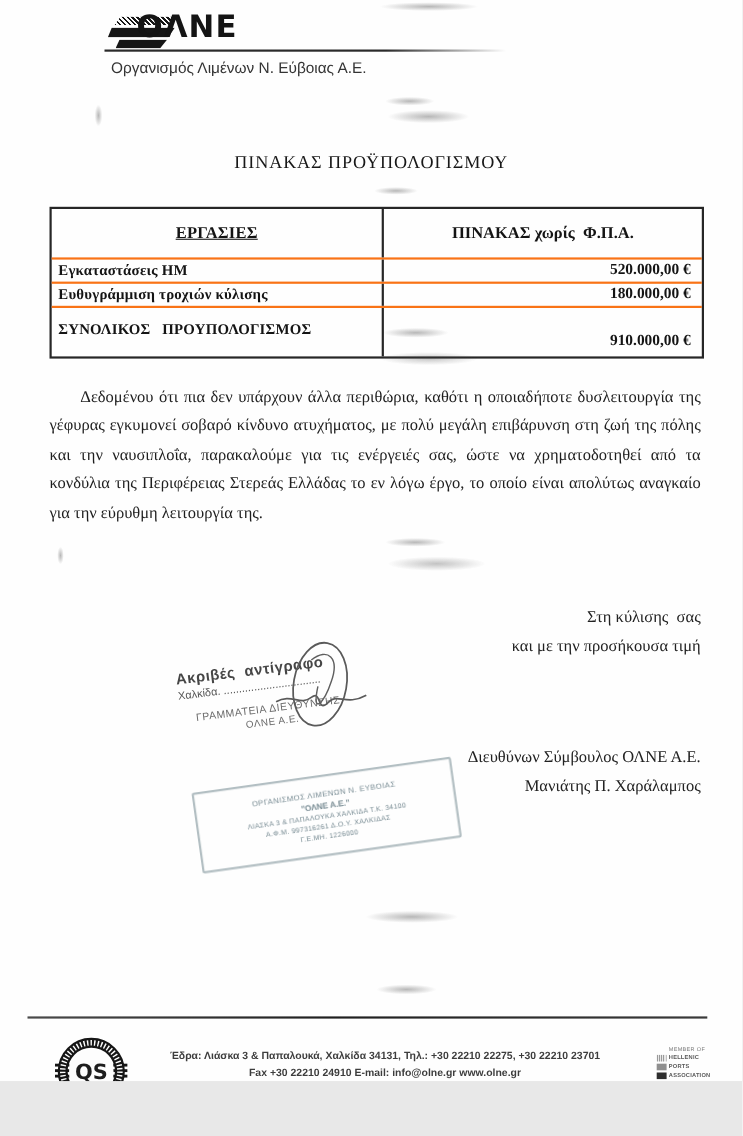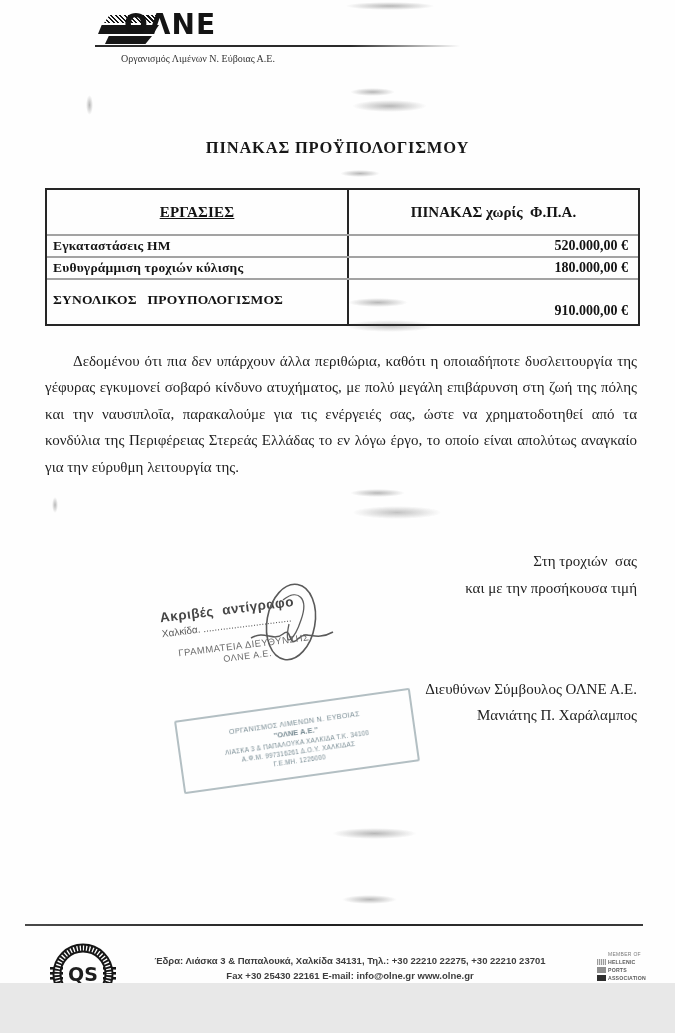--- a/index.html
+++ b/index.html
@@ -13,32 +13,32 @@
         background:repeating-linear-gradient(45deg,#171717 0 1.6px,#fafafa 1.6px 3.2px);
         clip-path:polygon(10% 0,100% 0,88% 100%,0 100%);}
   .bar2{left:0;top:10px;width:61px;height:9px;background:#161616;
         clip-path:polygon(6% 0,100% 0,90% 100%,0 100%);}
   .bar3{left:7px;top:21px;width:47px;height:8px;background:#161616;
         clip-path:polygon(8% 0,100% 0,86% 100%,0 100%);}
   .logo-text{position:absolute;left:124px;top:8px;font-family:"DejaVu Sans",sans-serif;
         font-weight:900;font-size:28px;letter-spacing:1px;color:#141414;}
   .logo-rule{position:absolute;left:95px;top:45px;width:365px;height:2px;
         background:linear-gradient(to right,#2a2a2a 70%,rgba(42,42,42,0));}
-  .logo-sub{position:absolute;left:101px;top:53px;font-family:Liberation Serif, serif;
-        font-size:10px;color:#343434;margin-left:20px;}
+  .logo-sub{position:absolute;left:101px;top:53px;font-family:Liberation Sans, sans-serif;
+        font-size:14px;color:#343434;}
 
   
   .doc-title{position:absolute;left:0;top:138px;width:100%;text-align:center;
-        font-weight:bold;font-size:16.5px;letter-spacing:.8px;color:#181818;}
+        font-weight:normal;font-size:16.5px;letter-spacing:.8px;color:#181818;}
 
   
   .budget-table{position:absolute;left:45px;top:188px;width:591px;border:2px solid #262626;
         font-weight:bold;color:#141414;}
   .t-row{display:flex;align-items:center;}
-  .t-row + .t-row{border-top:2px solid #a3a3a3;}
+  .t-row + .t-row{border-top:2px solid #f97316;}
   .t-c1{width:300px;box-sizing:border-box;padding-left:6px;font-size:13.5px;letter-spacing:.2px;}
   .t-c2{flex:1;box-sizing:border-box;border-left:2px solid #262626;align-self:stretch;
         display:flex;align-items:center;justify-content:flex-end;padding-right:10px;font-size:14px;}
   .t-head{height:44px;}
   .t-head .t-c1,.t-head .t-c2{justify-content:center;text-align:center;font-size:15px;padding:0;}
   .t-head .t-c1{display:flex;align-items:center;text-decoration:underline;}
   .t-data{height:20px;}
   .t-total{height:44px;}
   .t-total .t-c1,.t-total .t-c2{display:flex;align-items:flex-end;padding-bottom:5px;}
   .pre{white-space:pre-wrap;}
@@ -122,21 +122,21 @@
     </div>
     <div class="t-row t-total">
       <div class="t-c1 pre">ΣΥΝΟΛΙΚΟΣ   ΠΡΟΥΠΟΛΟΓΙΣΜΟΣ</div>
       <div class="t-c2">910.000,00 €</div>
     </div>
   </div>
 
   <div class="body-par">Δεδομένου ότι πια δεν υπάρχουν άλλα περιθώρια, καθότι η οποιαδήποτε δυσλειτουργία της γέφυρας εγκυμονεί σοβαρό κίνδυνο ατυχήματος, με πολύ μεγάλη επιβάρυνση στη ζωή της πόλης και την ναυσιπλοΐα, παρακαλούμε για τις ενέργειές σας, ώστε να  χρηματοδοτηθεί  από τα κονδύλια της Περιφέρειας Στερεάς Ελλάδας το εν λόγω έργο, το οποίο είναι απολύτως αναγκαίο για την εύρυθμη λειτουργία της.</div>
 
   <div class="closing">
-    <div class="pre">Στη τροχιών  σας</div>
+    <div class="pre">Στη κύλισης  σας</div>
     <div>και με την προσήκουσα τιμή</div>
   </div>
 
   <div class="copy-stamp">
     <div class="cs-line1 pre">Ακριβές  αντίγραφο</div>
     <div class="cs-line2">Χαλκίδα. ................................</div>
     <div class="cs-line3">ΓΡΑΜΜΑΤΕΙΑ ΔΙΕΥΘΥΝΣΗΣ</div>
     <div class="cs-line4">ΟΛΝΕ Α.Ε.</div>
   </div>
   <svg class="signature-svg" width="95" height="92" viewBox="0 0 95 92">
@@ -183,21 +183,21 @@
       <rect x="53" y="36" width="13" height="2.6"></rect>
     </g>
     <circle cx="33" cy="33" r="26" fill="none" stroke="#161616" stroke-width="9"></circle>
     <circle cx="33" cy="33" r="26" fill="none" stroke="#fdfdfd" stroke-width="5" stroke-dasharray="1.3 1.9"></circle>
     <circle cx="33" cy="33" r="20" fill="#fdfdfd"></circle>
     <text x="33" y="40" text-anchor="middle" style="font-family:'DejaVu Sans',sans-serif;font-weight:900;font-size:19px;fill:#1d1d1d;">QS</text>
   </svg>
 
   <div class="footer-addr">
     <div>Έδρα: Λιάσκα 3 &amp; Παπαλουκά, Χαλκίδα  34131, Τηλ.:  +30 22210 22275,  +30 22210 23701</div>
-    <div>Fax +30 25430 22161   E-mail: info@olne.gr   www.olne.gr</div>
+    <div>Fax +30 22210 24910   E-mail: info@olne.gr   www.olne.gr</div>
   </div>
 
   <div class="hpa">
     <div class="hpa-top">MEMBER OF</div>
     <div class="hpa-row">
       <span class="sq sq1"></span>
       <span class="lbl">HELLENIC</span>
     </div>
     <div class="hpa-row">
       <span class="sq sq2"></span>

